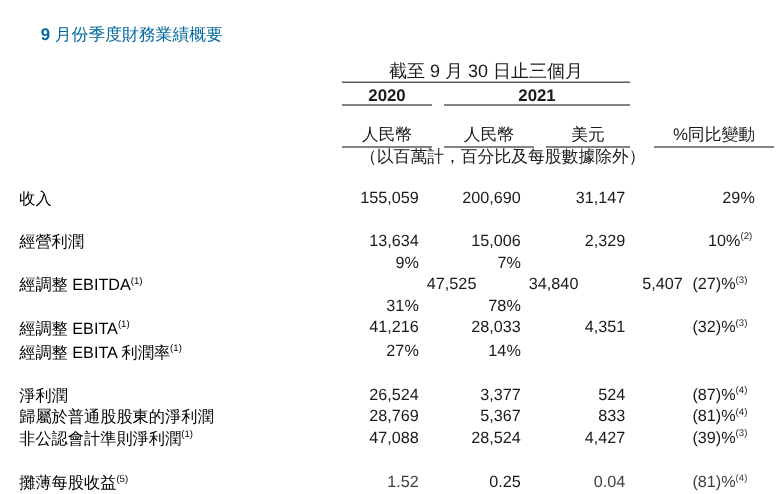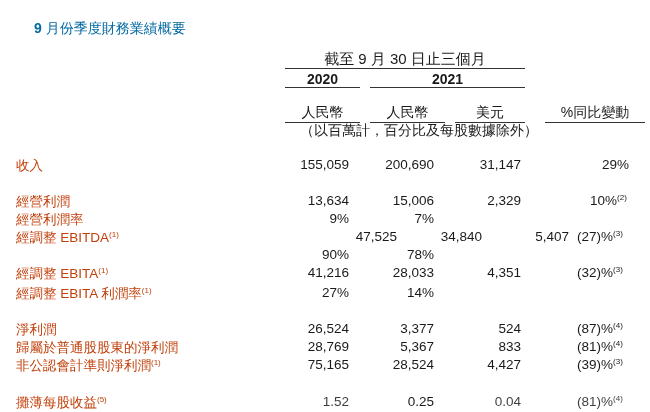--- a/index.html
+++ b/index.html
@@ -22,21 +22,21 @@
       position: absolute; top: 71px; font-size: 14px; font-weight: bold; text-align: center;
     }
     .unit {
       position: absolute; top: 104px; font-size: 14px; text-align: center;
     }
     .note {
       position: absolute; left: 300px; width: 300px; top: 122px;
       font-size: 14px; text-align: left;
     }
     .row { position: absolute; left: 0; width: 650px; height: 18px; font-size: 13.5px; }
-    .row .label { position: absolute; left: 16px; top: 0; white-space: nowrap; color: #c2410c; }
+    .row .label { position: absolute; left: 16px; top: 0; white-space: nowrap; color: #000000; }
     .row .c1 { position: absolute; right: calc(650px - 349px); top: 0; text-align: right; }
     .row .c2 { position: absolute; right: calc(650px - 434px); top: 0; text-align: center; }
     .row .c3 { position: absolute; right: calc(650px - 521px); top: 0; text-align: center; }
     .row .c4 { position: absolute; left: 577px; top: 0; text-align: left; white-space: nowrap; }
     .row .c4.plain { left: auto; right: calc(650px - 629px); }
     sup { font-size: 8px; vertical-align: super; line-height: 0; }
     .blur { filter: blur(0.4px); opacity: 0.85; }
   </style>
 </head>
 <body>
@@ -74,37 +74,36 @@
 
 <div class="row" style="top:193px;">
   <span class="label"><span>經營利潤</span><sup></sup></span>
   <span class="c1">13,634</span>
   <span class="c2">15,006</span>
   <span class="c3">2,329</span>
   <span class="c4" style="left:590px;"><span>10%</span><sup>(2)</sup></span>
 </div>
 
 <div class="row" style="top:211px;">
-  <span class="label"><span>經營利潤率</span><sup></sup></span>
   <span class="c1">9%</span>
   <span class="c2">7%</span>
   <span class="c3"></span>
   <span class="c4"><span></span><sup></sup></span>
 </div>
 
 <div class="row" style="top:229px;padding-left:48px;">
   <span class="label"><span>經調整 EBITDA</span><sup>(1)</sup></span>
   <span class="c1">47,525</span>
   <span class="c2">34,840</span>
   <span class="c3">5,407</span>
   <span class="c4"><span>(27)%</span><sup>(3)</sup></span>
 </div>
 
 <div class="row" style="top:247px;">
-  <span class="c1">90%</span>
+  <span class="c1">31%</span>
   <span class="c2">78%</span>
   <span class="c3"></span>
   <span class="c4"><span></span><sup></sup></span>
 </div>
 
 <div class="row" style="top:265px;">
   <span class="label"><span>經調整 EBITA</span><sup>(1)</sup></span>
   <span class="c1">41,216</span>
   <span class="c2">28,033</span>
   <span class="c3">4,351</span>
@@ -130,21 +129,21 @@
 <div class="row" style="top:339px;">
   <span class="label"><span>歸屬於普通股股東的淨利潤</span><sup></sup></span>
   <span class="c1">28,769</span>
   <span class="c2">5,367</span>
   <span class="c3">833</span>
   <span class="c4"><span>(81)%</span><sup>(4)</sup></span>
 </div>
 
 <div class="row" style="top:357px;">
   <span class="label"><span>非公認會計準則淨利潤</span><sup>(1)</sup></span>
-  <span class="c1">75,165</span>
+  <span class="c1">47,088</span>
   <span class="c2">28,524</span>
   <span class="c3">4,427</span>
   <span class="c4"><span>(39)%</span><sup>(3)</sup></span>
 </div>
 
 <div class="row" style="top:394px;">
   <span class="label"><span>攤薄每股收益</span><sup>(5)</sup></span>
   <span class="c1 blur">1.52</span>
   <span class="c2">0.25</span>
   <span class="c3 blur">0.04</span>

